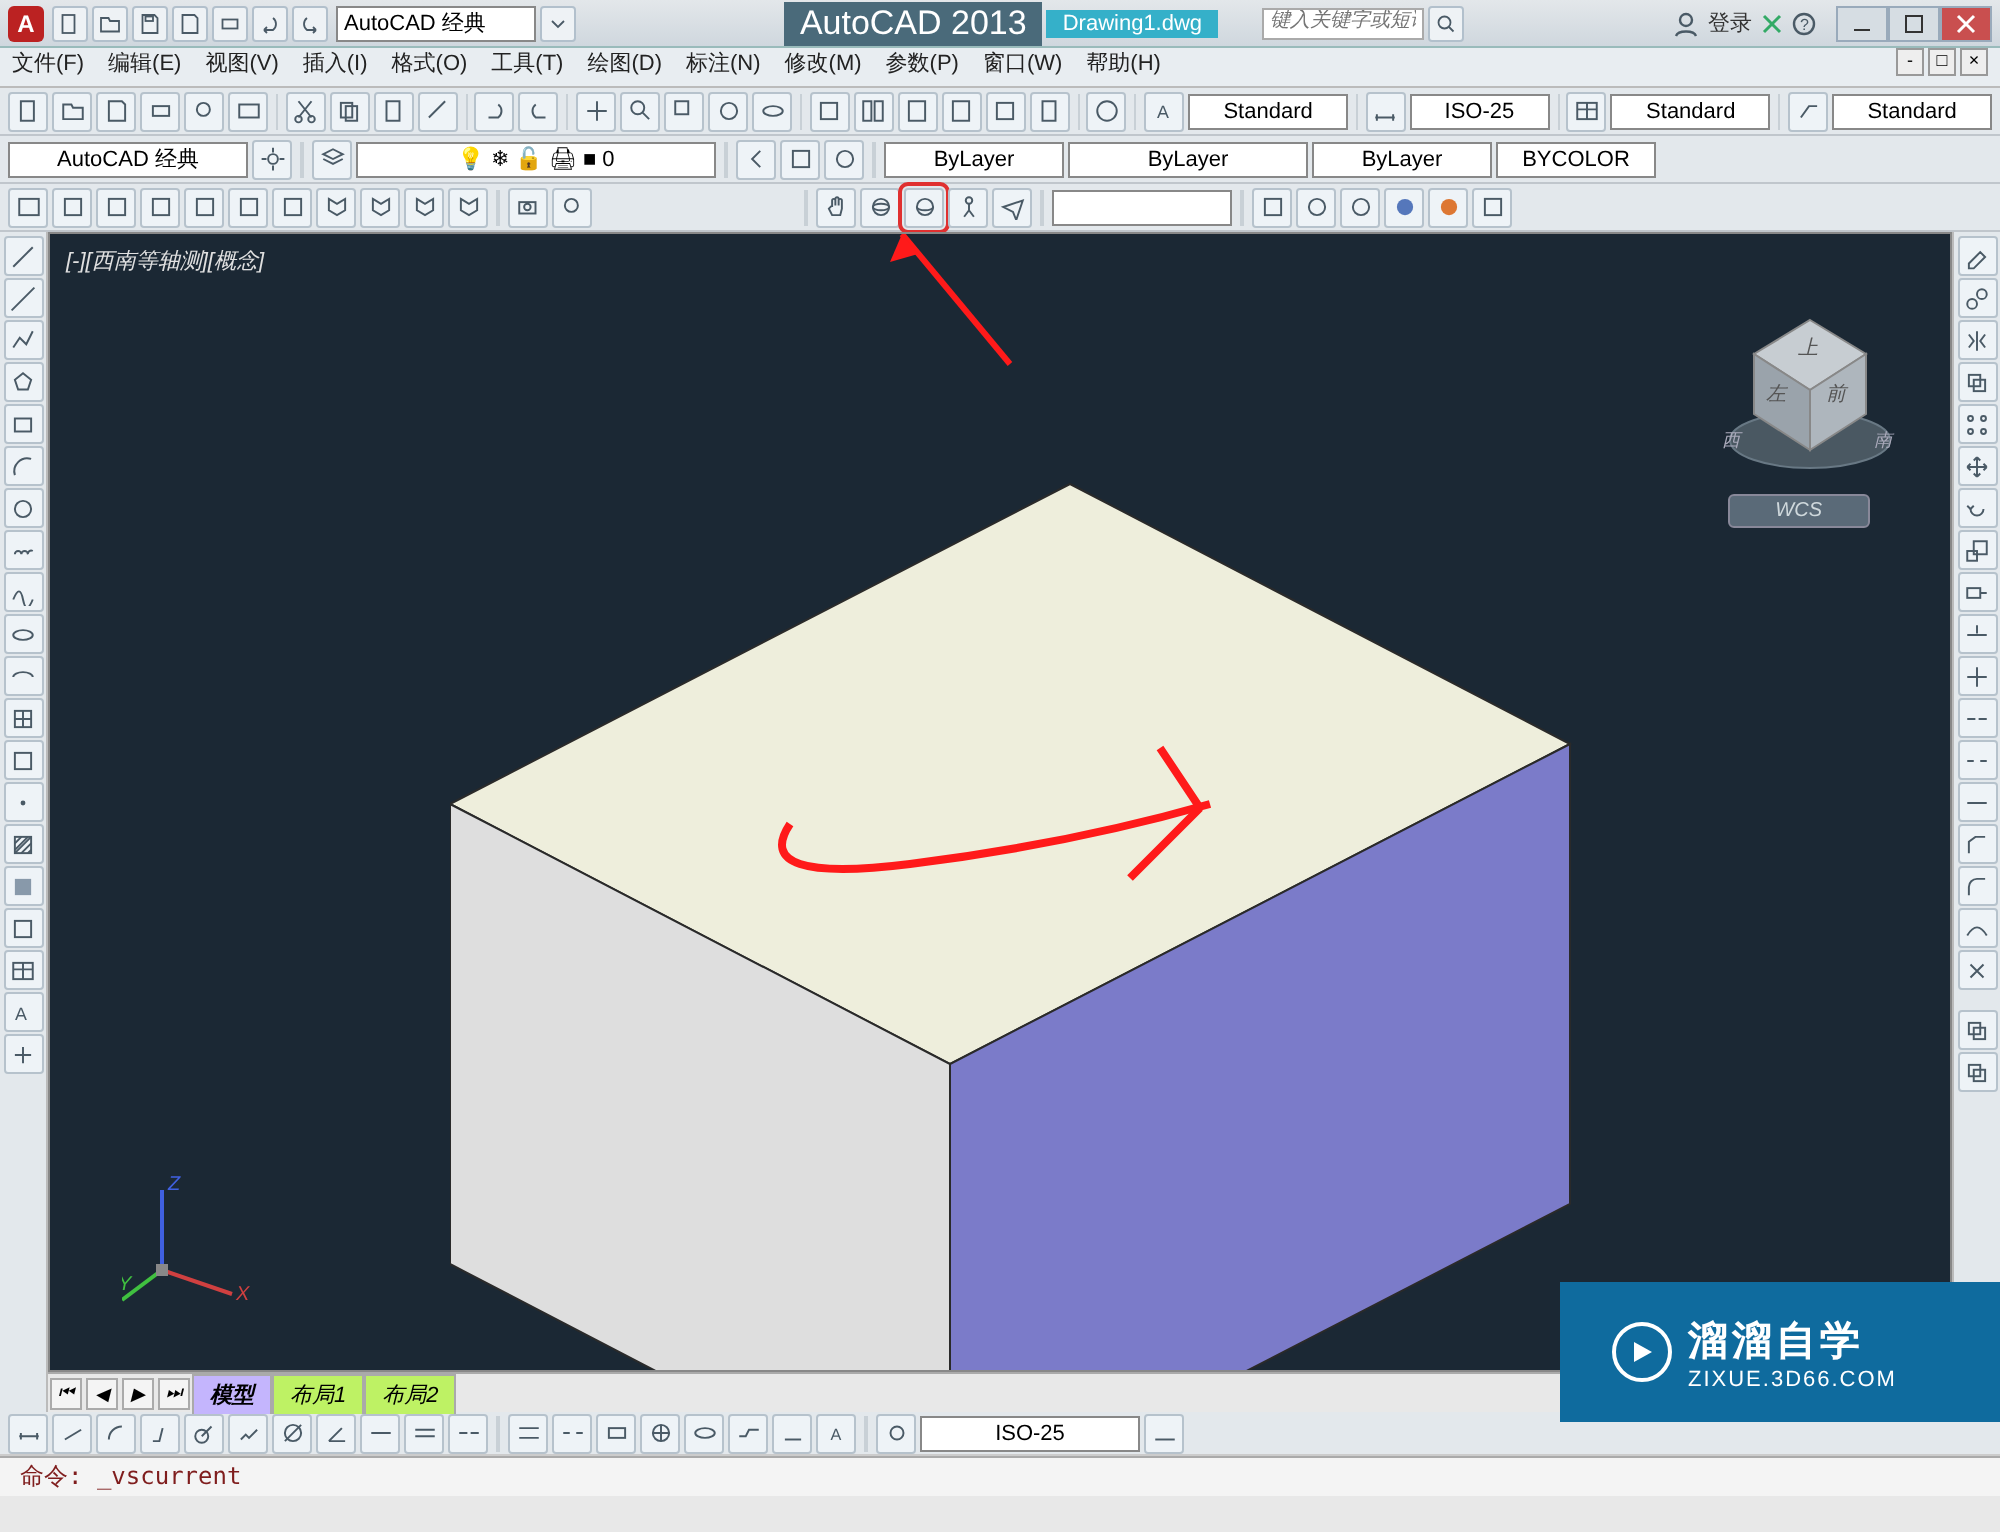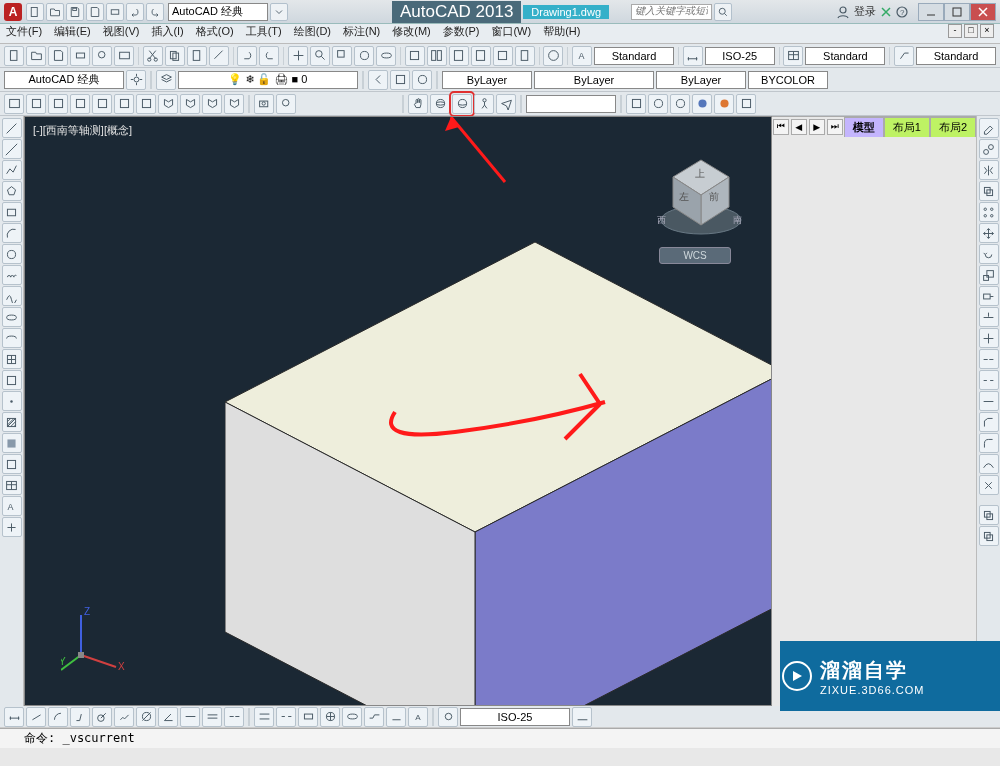--- a/index.html
+++ b/index.html
@@ -35,47 +35,47 @@
 .tsep { width:2px; height:18px; background:#c8d0d6; margin:0 2px; }
 .tcombo { height:18px; border:1px solid #888; background:#fff; font-size:11px; padding:0 3px;text-align:center; }
 
 
 .main { display:flex; height: 590px; }
 .left-toolbar { width: 24px; background:#e3e8ec; border-right:1px solid #bbb; display:flex; flex-direction:column; align-items:center; padding-top:2px; gap:1px; }
 .right-toolbar { width: 24px; background:#e3e8ec; border-left:1px solid #bbb; display:flex; flex-direction:column; align-items:center; padding-top:2px; gap:1px; }
 .vbtn { width:20px; height:20px; background:#eef3f7; border:1px solid #b6c2cc; border-radius:2px; display:flex; align-items:center; justify-content:center; cursor:pointer; }
 .vbtn svg{width:13px;height:13px;}
 
-.canvas-wrap { flex:1; display:flex; flex-direction:row; }
+.canvas-wrap { flex:1; display:flex; flex-direction:column;font-style:italic; }
 .canvas { flex:1; background:#1b2834; position:relative; overflow:hidden; border:1px solid #888; }
 .view-label { position:absolute; top:6px; left:8px; color:#e0e0e0; font-size:11px; }
 .viewcube { position:absolute; top:28px; right:20px; width:100px; height:100px; }
 .wcs-badge { position:absolute; top:130px; right:40px; background:#5a6a78; color:#cfd8dc; padding:2px 23px; border-radius:3px; font-size:10px; border:1px solid #889; }
 
 .layout-tabs { height:20px; background:#e8e8e8; display:flex; align-items:center; border-top:1px solid #aaa; }
 .tab-nav { width:16px; height:16px; background:#f4f4f4; border:1px solid #aaa; margin:0 1px; cursor:pointer; display:flex; align-items:center; justify-content:center; font-size:9px; }
 .tab { padding:2px 8px; background:#bef264; border:1px solid #aaa; border-bottom:none; font-size:11px; cursor:pointer; }
 .tab.active { background:#c4b5fd; font-weight:bold; }
 
 
 .cmd-area { height: 52px; background:#f4f4f4; border-top:1px solid #aaa; font-size:11px; }
 .dim-toolbar { height:22px; display:flex; align-items:center; padding:0 4px; gap:2px; border-bottom:1px solid #ccc; background:#e3e8ec;}
-.cmd-history { padding:1px 24px; color:#000000; font-family: "SimSun", monospace; font-size:12px; }
+.cmd-history { padding:1px 10px; color:#7f1d1d; font-family: "SimSun", monospace; font-size:12px; }
 
 
 .box3d { position:absolute; left:200px; top:115px; }
 
 
 .ucs { position:absolute; left:36px; bottom:30px; }
 
 
 .anno { position:absolute; pointer-events:none; }
 
 
-.watermark { position:absolute; right:0; bottom:55px; width:220px; height:70px; background:#0f6b9e; display:flex; align-items:center; padding:0 2px; color:#fff; }
+.watermark { position:absolute; right:0; bottom:55px; width:220px; height:70px; background:#0f6b9e; display:flex; align-items:center; padding:0 26px; color:#fff; }
 .watermark .play { width:30px; height:30px; border:2px solid #fff; border-radius:50%; display:flex; align-items:center; justify-content:center; margin-right:8px; }
 .watermark .txt { display:flex; flex-direction:column; }
 .watermark .main-txt { font-size:20px; font-weight:bold; letter-spacing:2px; }
 .watermark .sub-txt { font-size:11px; letter-spacing:1px; }
 
 .icon-stroke { stroke:#4a5a66; stroke-width:1.2; fill:none; }
 </style>
 </head>
 <body>
 

